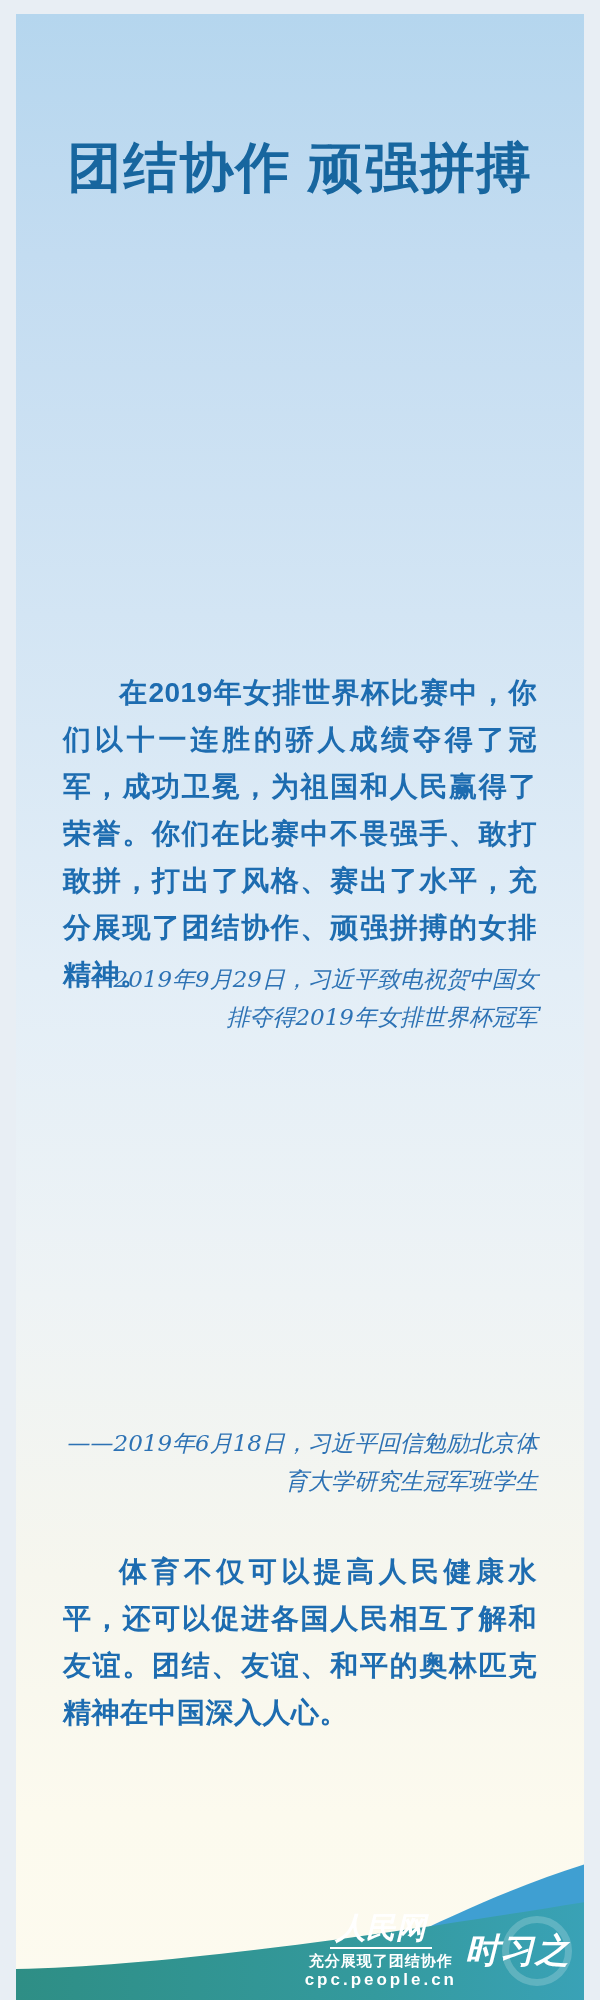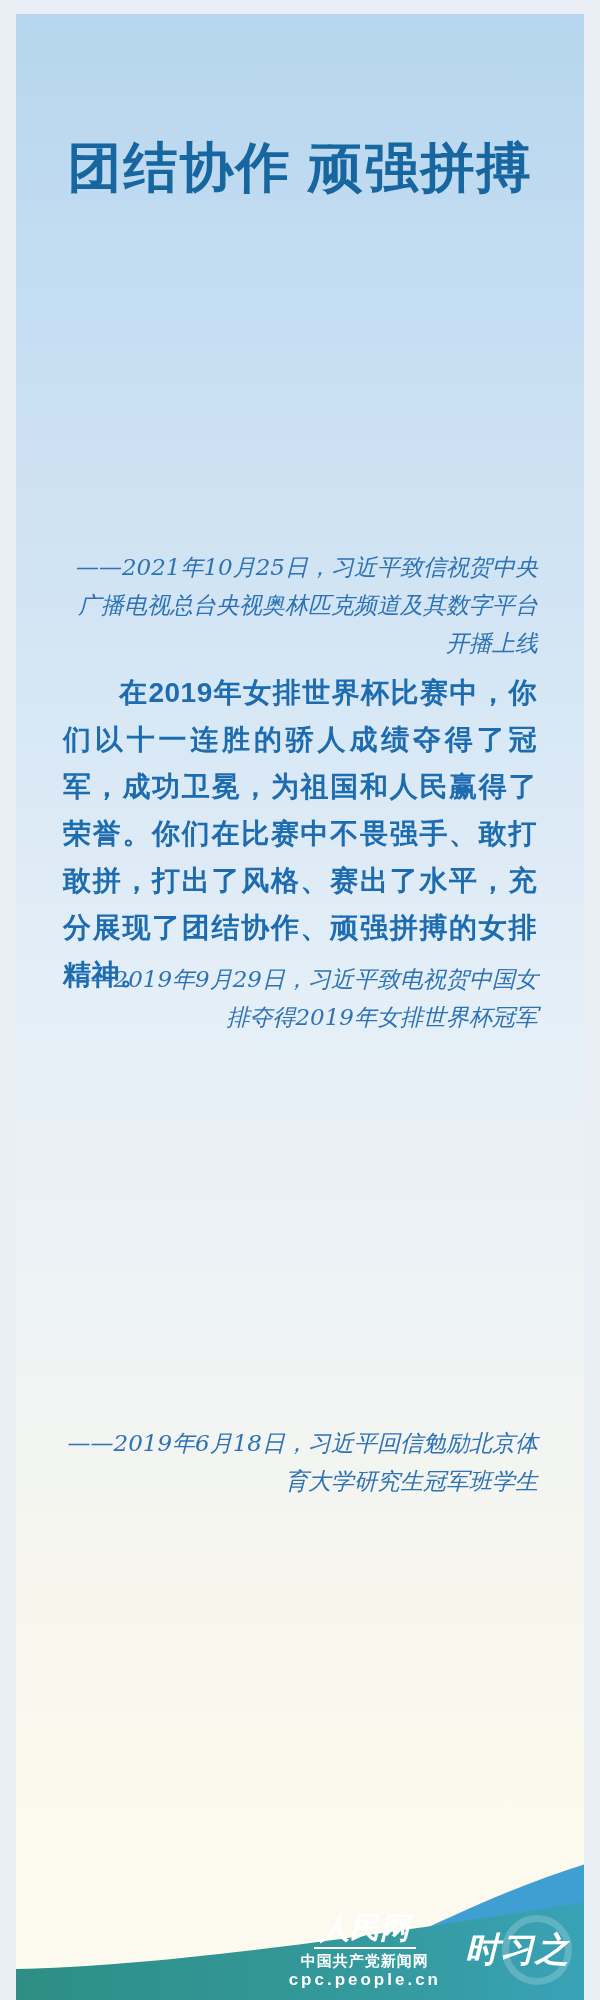--- a/index.html
+++ b/index.html
@@ -53,21 +53,21 @@
   .q3t{top:1062px}
   .q3a{top:1410px}
   .q4t{top:1534px}
   .q4a{top:1742px}
   .waves{
     position:absolute;left:0;bottom:0;width:600px;height:185px;
     display:block;
   }
   .footer-logos{
     position:absolute;right:10px;bottom:26px;
-    display:flex;align-items:flex-start;gap:24px;
+    display:flex;align-items:flex-end;gap:8px;
     color:#ffffff;
     z-index:3;
   }
   .people-logo{text-align:center;line-height:1;}
   .people-script{
     font-size:30px;font-weight:700;font-style:italic;
     font-family:"DejaVu Serif",serif;
     display:inline-block;
     padding:0 6px 4px 6px;
     border-bottom:2px solid #ffffff;
@@ -94,44 +94,44 @@
   }
   .shixizhi .sx-label{position:relative;z-index:1;}
 </style>
 </head>
 <body>
 
 <div class="sheet">
 
   <h1 class="title">团结协作 顽强拼搏</h1>
 
-  <p class="quote-attr q1a">——2021年10月25日，习近平致信祝贺中央广播电视总台央视奥林匹克频道及其数字平台开播上线</p>
 
   <p class="quote-text q2t">在2019年女排世界杯比赛中，你们以十一连胜的骄人成绩夺得了冠军，成功卫冕，为祖国和人民赢得了荣誉。你们在比赛中不畏强手、敢打敢拼，打出了风格、赛出了水平，充分展现了团结协作、顽强拼搏的女排精神。</p>
   <p class="quote-attr q2a">——2019年9月29日，习近平致电祝贺中国女排夺得2019年女排世界杯冠军</p>
 
   <p class="quote-attr q3a">——2019年6月18日，习近平回信勉励北京体育大学研究生冠军班学生</p>
 
+  <p class="quote-text q4t">体育不仅可以提高人民健康水平，还可以促进各国人民相互了解和友谊。团结、友谊、和平的奥林匹克精神在中国深入人心。</p>
 
   <svg class="waves" viewBox="0 0 600 185" preserveAspectRatio="none">
     <defs>
       <linearGradient id="tealGrad" x1="0" y1="0" x2="1" y2="0">
         <stop offset="0" stop-color="#2e8e85"></stop>
         <stop offset="0.6" stop-color="#349a9e"></stop>
         <stop offset="1" stop-color="#3aa3ba"></stop>
       </linearGradient>
     </defs>
     <path d="M600,26 C505,52 385,105 252,185 L600,185 Z" fill="#3f9fd2"></path>
     <path d="M0,140 C140,137 330,112 600,68 L600,185 L0,185 Z" fill="url(#tealGrad)"></path>
   </svg>
 
   <div class="footer-logos">
     <div class="people-logo">
       <div class="people-script">人民网</div>
-      <div class="people-site">中国共产党新闻网</div>
+      <div class="people-site">充分展现了团结协作</div>
       <div class="people-url">cpc.people.cn</div>
     </div>
     <div class="shixizhi">
       <span class="ring"></span>
       <span class="sx-label">时习之</span>
     </div>
   </div>
 
 </div>
 

